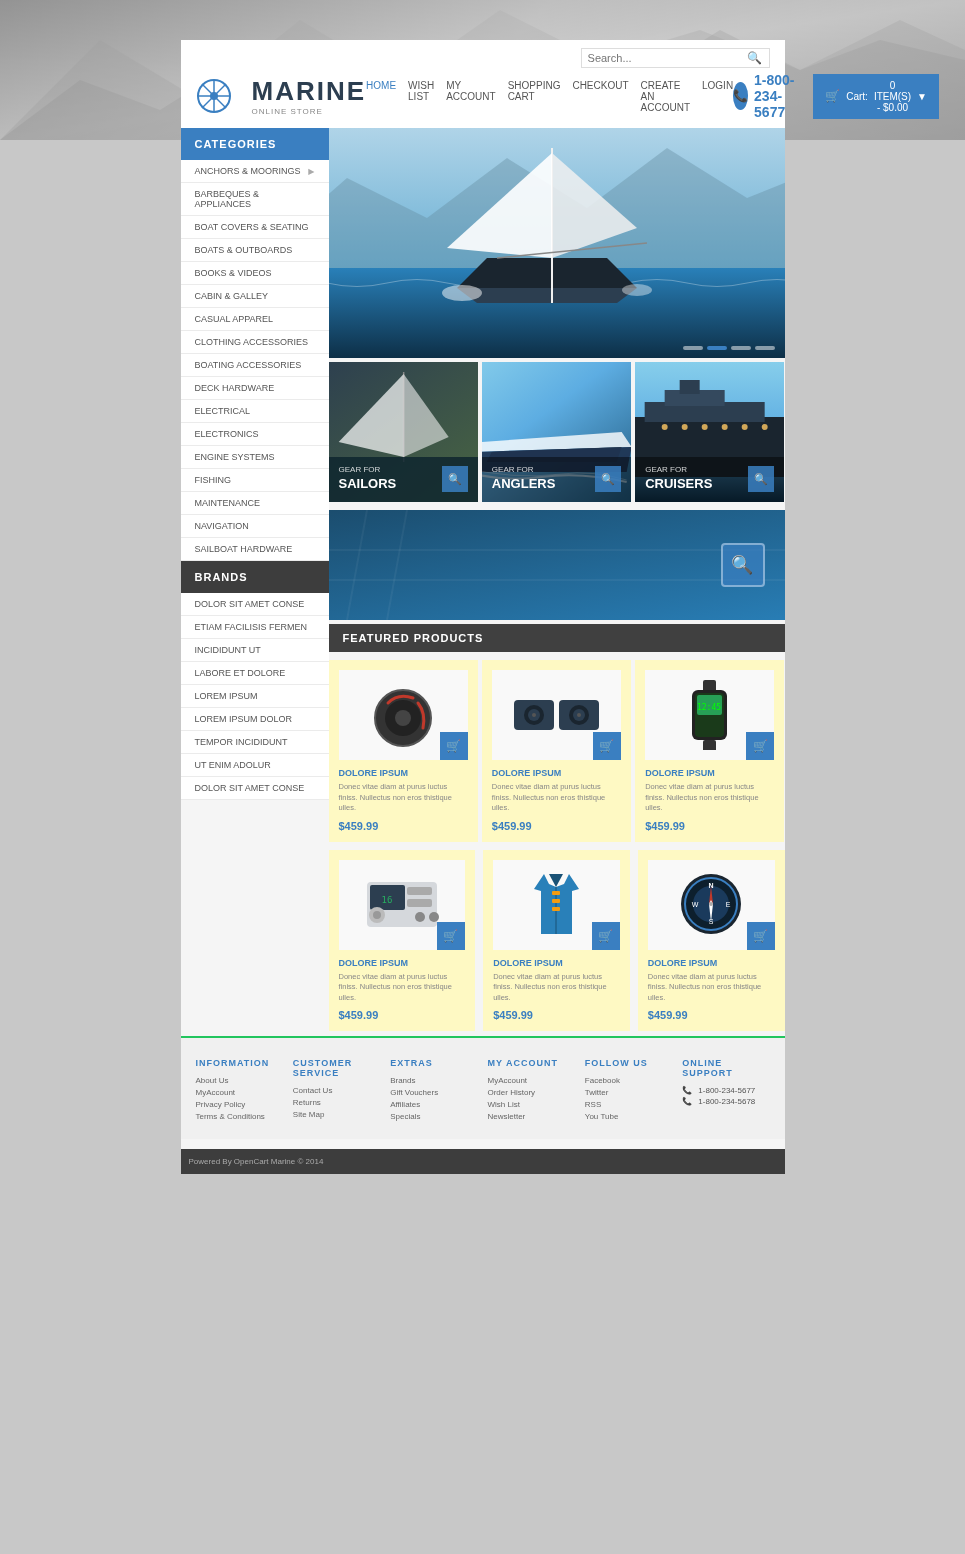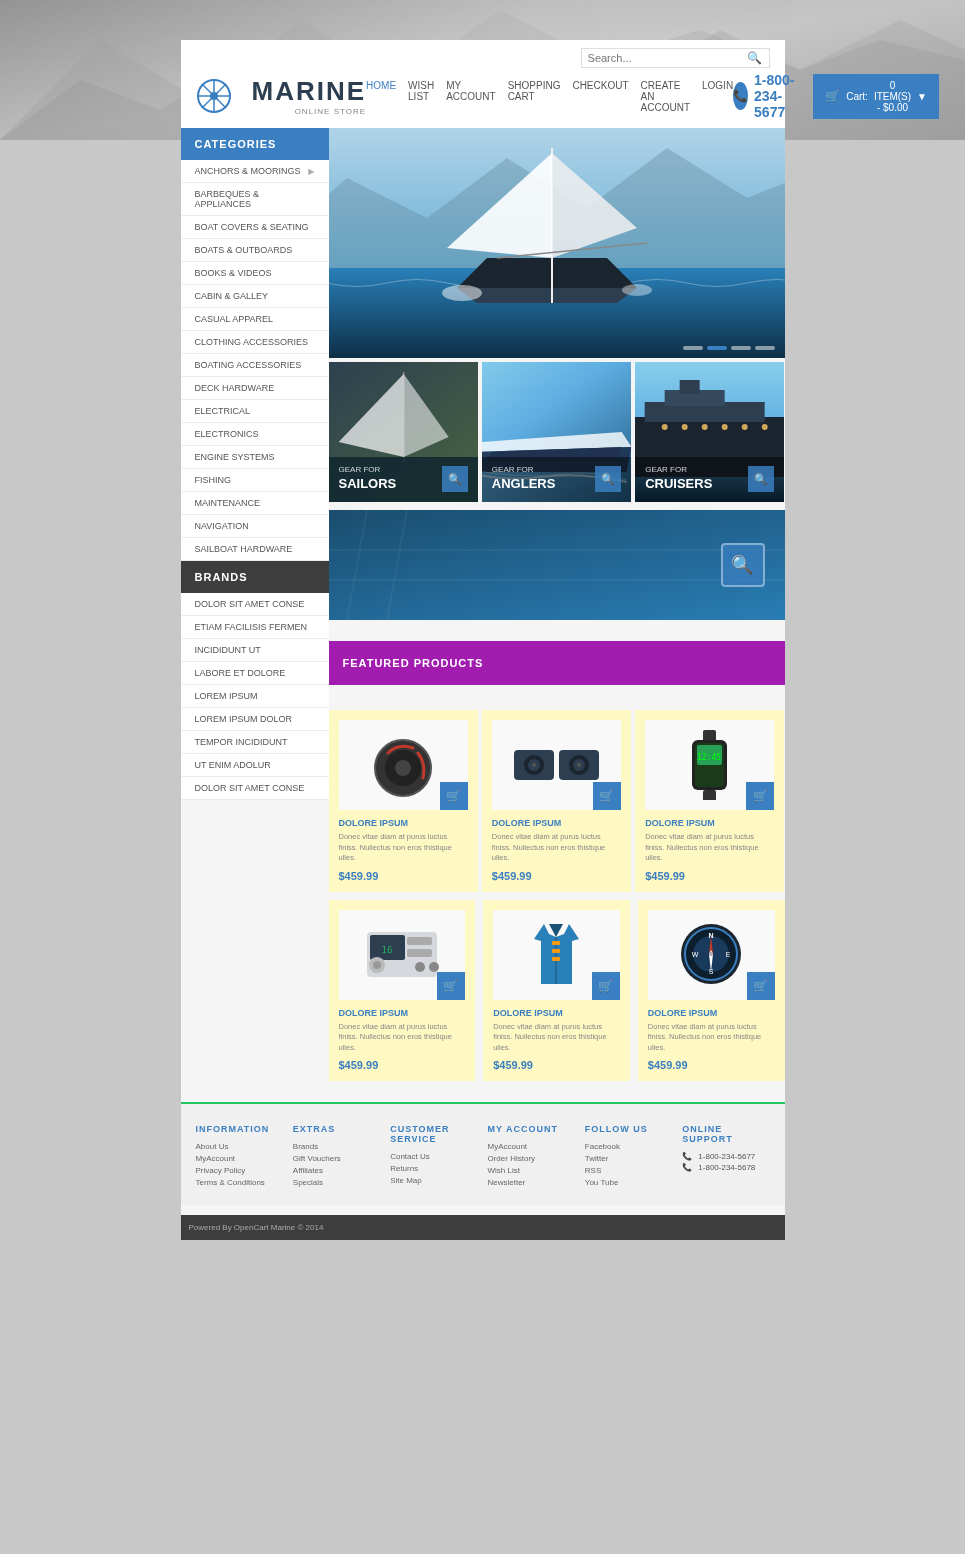--- a/index.html
+++ b/index.html
@@ -90,21 +90,20 @@
       font-size: 26px;
       font-weight: bold;
       color: #2c3e50;
       letter-spacing: 2px;
     }
 
     .logo-sub {
       font-size: 8px;
       color: #888;
       letter-spacing: 1px;
-      text-align: right;
     }
 
     .nav-links {
       display: flex;
       gap: 12px;
       font-size: 10px;
       color: #555;
     }
 
     .nav-links a {
@@ -351,27 +350,27 @@
       display: flex;
       align-items: center;
       justify-content: center;
       color: white;
       font-size: 18px;
       cursor: pointer;
     }
 
     
     .featured-header {
-      background: #a21caf;
+      background: #404040;
       color: white;
       font-size: 11px;
       font-weight: bold;
-      padding: 16px 14px;
+      padding: 8px 14px;
       letter-spacing: 1px;
-      margin: 21px 0;
+      margin: 4px 0;
     }
 
     .products-grid {
       display: flex;
       gap: 4px;
       padding: 4px 0;
       flex-wrap: wrap;
     }
 
     .product-card {
@@ -426,21 +425,21 @@
     .product-price {
       font-size: 11px;
       color: #3a7fc1;
       font-weight: bold;
     }
 
     
     .products-row2 {
       display: flex;
       gap: 8px;
-      padding: 4px 0 21px;
+      padding: 4px 0 5px;
     }
 
     
     .footer {
       background: #f0f0f0;
       padding: 20px 15px 15px;
       border-top: 2px solid #22c55e;
     }
 
     .footer-grid {
@@ -946,32 +945,32 @@
 
         <div class="footer-col">
           <div class="footer-title">INFORMATION</div>
           <a class="footer-link">About Us</a>
           <a class="footer-link">MyAccount</a>
           <a class="footer-link">Privacy Policy</a>
           <a class="footer-link">Terms &amp; Conditions</a>
         </div>
 
         <div class="footer-col">
+          <div class="footer-title">CUSTOMER SERVICE</div>
+          <a class="footer-link">Contact Us</a>
+          <a class="footer-link">Returns</a>
+          <a class="footer-link">Site Map</a>
+        </div>
+
+        <div class="footer-col">
           <div class="footer-title">EXTRAS</div>
           <a class="footer-link">Brands</a>
           <a class="footer-link">Gift Vouchers</a>
           <a class="footer-link">Affiliates</a>
           <a class="footer-link">Specials</a>
-        </div>
-
-        <div class="footer-col">
-          <div class="footer-title">CUSTOMER SERVICE</div>
-          <a class="footer-link">Contact Us</a>
-          <a class="footer-link">Returns</a>
-          <a class="footer-link">Site Map</a>
         </div>
 
         <div class="footer-col">
           <div class="footer-title">MY ACCOUNT</div>
           <a class="footer-link">MyAccount</a>
           <a class="footer-link">Order History</a>
           <a class="footer-link">Wish List</a>
           <a class="footer-link">Newsletter</a>
         </div>
 

